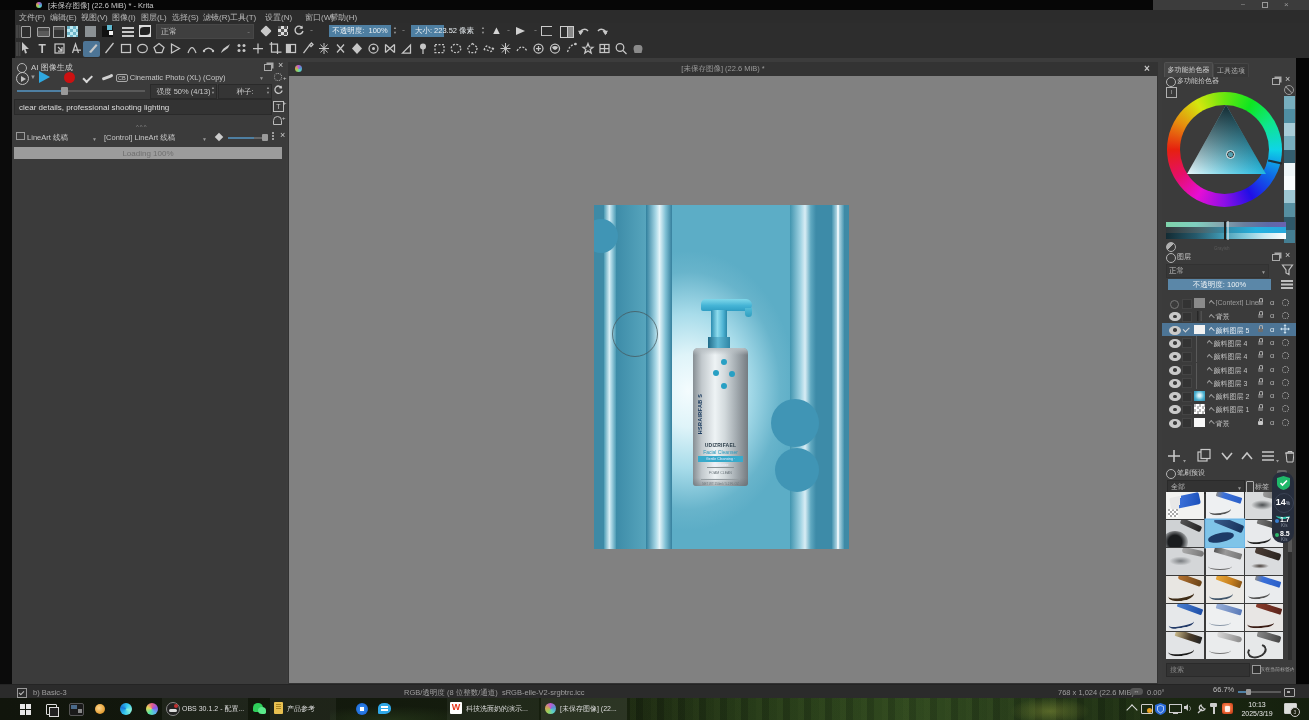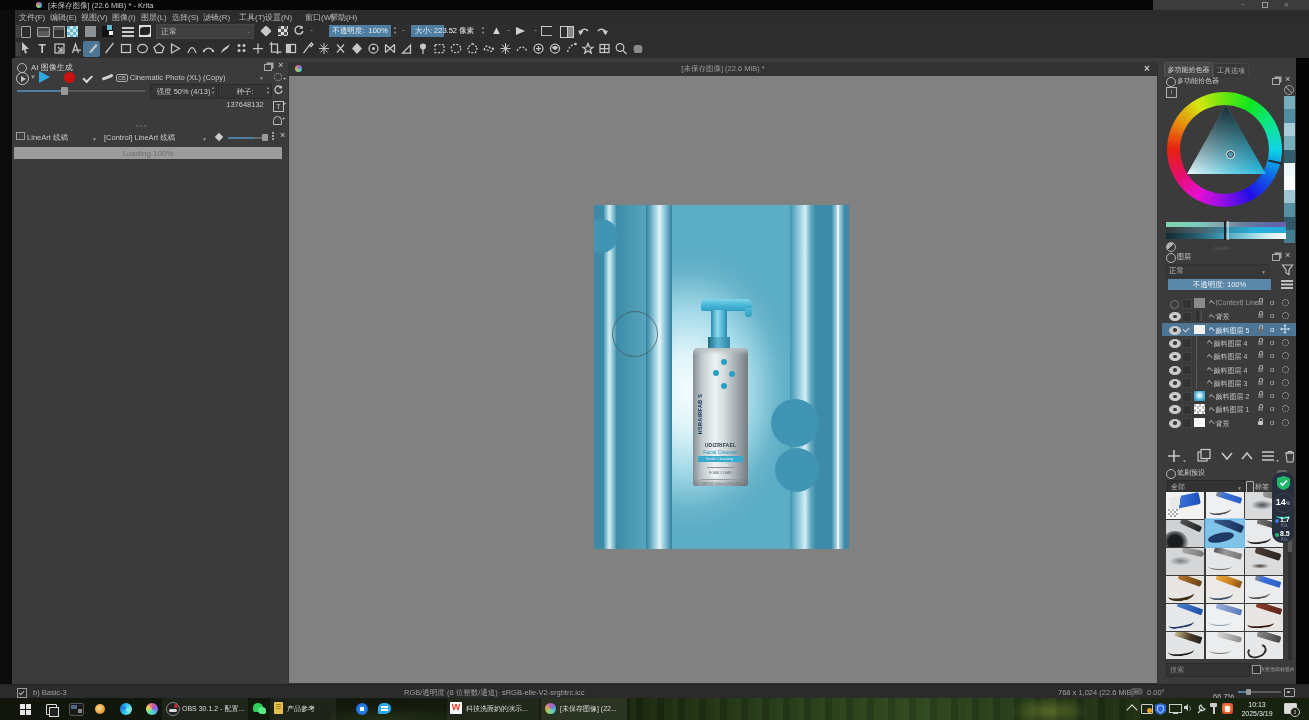--- a/index.html
+++ b/index.html
@@ -28,21 +28,21 @@
 
 <div class="abs" style="left:0;top:10px;width:1309px;height:13px;background:#2c2c2c;border-bottom:1px solid #252525;color:#b9b9b9;font-size:8px;">
       <div class="abs" style="left:0;top:0;width:15px;height:13px;background:#0b0b0b;"></div>
       <div class="abs" style="left:19px;top:2px;">文件(F)</div>
       <div class="abs" style="left:50px;top:2px;">编辑(E)</div>
       <div class="abs" style="left:81px;top:2px;">视图(V)</div>
       <div class="abs" style="left:112px;top:2px;">图像(I)</div>
       <div class="abs" style="left:141px;top:2px;">图层(L)</div>
       <div class="abs" style="left:172px;top:2px;">选择(S)</div>
       <div class="abs" style="left:203px;top:2px;">滤镜(R)</div>
-      <div class="abs" style="left:239px;top:2px;">工具(T)</div>
+      <div class="abs" style="left:230px;top:2px;">工具(T)</div>
       <div class="abs" style="left:265px;top:2px;">设置(N)</div>
       <div class="abs" style="left:297px;top:2px;margin-left:8px;">窗口(W)</div>
       <div class="abs" style="left:330px;top:2px;">帮助(H)</div>
     </div>
 
 <div class="abs" style="left:0;top:23px;width:1309px;height:17px;background:#2d2d2d;">
       <div class="abs" style="left:0;top:0;width:15px;height:17px;background:#0b0b0b;"></div>
       <div class="abs" style="left:16px;top:2px;width:1.5px;height:13px;background:#454545;box-shadow:2.5px 0 0 #454545;"></div>
  <div class="ic" style="left:21px;top:3px;width:8px;height:10px;border:1px solid #a2a2a2;border-radius:1px;"></div>
  <div class="ic" style="left:37px;top:4px;width:11px;height:8px;border:1px solid #a2a2a2;border-radius:1px;background:linear-gradient(#444 40%,#5a5a5a 40%);"></div>
@@ -248,20 +248,21 @@
  <div class="abs" style="left:271px;top:15px;font-size:6px;color:#ccc;">+</div>
  <div class="abs" style="left:5px;top:30px;width:128px;height:2px;background:#5a5a5a;"></div>
  <div class="abs" style="left:5px;top:30px;width:46px;height:2px;background:#4e7fa2;"></div>
  <div class="abs" style="left:49px;top:27px;width:7px;height:8px;background:#9a9a9a;border-radius:1px;"></div>
  <div class="abs" style="left:138px;top:24px;width:65px;height:13px;background:#353535;border:1px solid #2a2a2a;font-size:7.5px;color:#ccc;line-height:13px;text-align:center;">强度  50% (4/13)<span style="position:absolute;right:1px;top:0px;font-size:4px;color:#999;line-height:5px;">▲<br>▼</span></div>
  <div class="abs" style="left:206px;top:24px;width:52px;height:13px;background:#353535;border:1px solid #2a2a2a;font-size:7.5px;color:#ccc;line-height:13px;text-align:center;">种子: 137648132<span style="position:absolute;right:1px;top:0px;font-size:4px;color:#999;line-height:5px;">▲<br>▼</span></div>
  <svg class="abs" style="left:261px;top:25px;" width="11" height="11" viewBox="0 0 12 12">
           <path d="M9.5 3 A4 4 0 1 0 10 6" fill="none" stroke="#c8c8c8" stroke-width="1.4"></path>
           <path d="M9.5 0.5 L9.5 4 L6.2 3.4 Z" fill="#c8c8c8"></path>
         </svg>
+ <div class="abs" style="left:2px;top:39px;width:256px;height:14px;background:#333333;border:1px solid #2a2a2a;font-size:8px;color:#dcdcdc;line-height:15px;"><span style="margin-left:4px;">clear details, professional shooting lighting</span></div>
  <div class="abs" style="left:261px;top:41px;width:9px;height:9px;border:1px solid #bbb;font-size:7px;line-height:9px;text-align:center;color:#ccc;">T</div>
  <div class="abs" style="left:271px;top:40px;font-size:6px;color:#ccc;">+</div>
  <div class="abs" style="left:261px;top:56px;width:7px;height:7px;border:1px solid #bbb;border-radius:50% 50% 0 0;"></div>
  <div class="abs" style="left:270px;top:55px;font-size:6px;color:#ccc;">+</div>
  <div class="abs" style="left:124px;top:64px;font-size:6px;color:#888;letter-spacing:1px;">^^^</div>
  <div class="abs" style="left:2px;top:71px;width:85px;height:14px;font-size:7.5px;color:#c8c8c8;line-height:14px;"><span style="display:inline-block;width:7px;height:6px;border:1px solid #999;margin-left:2px;"></span> LineArt 线稿<span style="position:absolute;right:2px;top:1px;font-size:5px;color:#999;">▼</span></div>
  <div class="abs" style="left:92px;top:71px;width:105px;height:14px;font-size:7.5px;color:#c8c8c8;line-height:14px;">[Control] LineArt 线稿<span style="position:absolute;right:2px;top:1px;font-size:5px;color:#999;">▼</span></div>
  <div class="abs" style="left:204px;top:74px;width:6px;height:6px;background:#ccc;transform:rotate(45deg);"></div>
  <div class="abs" style="left:216px;top:77px;width:26px;height:2px;background:#4e7fa2;"></div>
  <div class="abs" style="left:242px;top:77px;width:10px;height:2px;background:#666;"></div>
@@ -579,21 +580,21 @@
 
 <div class="abs" style="left:0;top:684px;width:1309px;height:14px;background:#2b2b2b;border-top:1px solid #242424;color:#9f9f9f;font-size:7.5px;">
  <div class="abs" style="left:17px;top:3px;width:8px;height:8px;border:1px solid #999;">
         <div class="chk" style="left:1px;top:1.5px;width:4px;height:2px;border-width:1px;border-color:#bbb;"></div>
       </div>
  <div class="abs" style="left:33px;top:3px;">b) Basic-3</div>
  <div class="abs" style="left:404px;top:3px;">RGB/透明度 (8 位整数/通道)&nbsp;&nbsp;sRGB-elle-V2-srgbtrc.icc</div>
  <div class="abs" style="left:1058px;top:3px;">768 x 1,024 (22.6 MiB)</div>
  <div class="abs" style="left:1130px;top:3px;width:13px;height:7px;background:#555;border-radius:4px;color:#ccc;font-size:6px;text-align:center;line-height:7px;">↔</div>
  <div class="abs" style="left:1147px;top:3px;">0.00°</div>
- <div class="abs" style="left:1213px;top:7px;color:#bbb;">66.7%</div>
+ <div class="abs" style="left:1213px;top:0;color:#bbb;">66.7%</div>
  <div class="abs" style="left:1238px;top:6px;width:43px;height:2px;background:#5a5a5a;"></div>
  <div class="abs" style="left:1238px;top:6px;width:10px;height:2px;background:#4e7fa2;"></div>
  <div class="abs" style="left:1246px;top:4px;width:5px;height:6px;background:#999;border-radius:1px;"></div>
  <div class="abs" style="left:1284px;top:3px;width:9px;height:7px;border:1px solid #aaa;border-radius:1px;">
         <div class="abs" style="left:2px;top:1.5px;width:3px;height:2.5px;background:#aaa;"></div>
       </div>
 </div>
 
 <div class="abs" style="left:0;top:698px;width:1309px;height:22px;background:linear-gradient(90deg,#11150c,#131a0d 30%,#17200e 45%,#1d2a12 58%,#24351a 72%,#1c2a12 85%,#15200e);color:#ddd;overflow:hidden;">
  <div class="abs" style="left:330px;top:2px;width:120px;height:20px;background:radial-gradient(ellipse 90px 14px at 50% 100%,rgba(60,90,40,.35),transparent);"></div>

